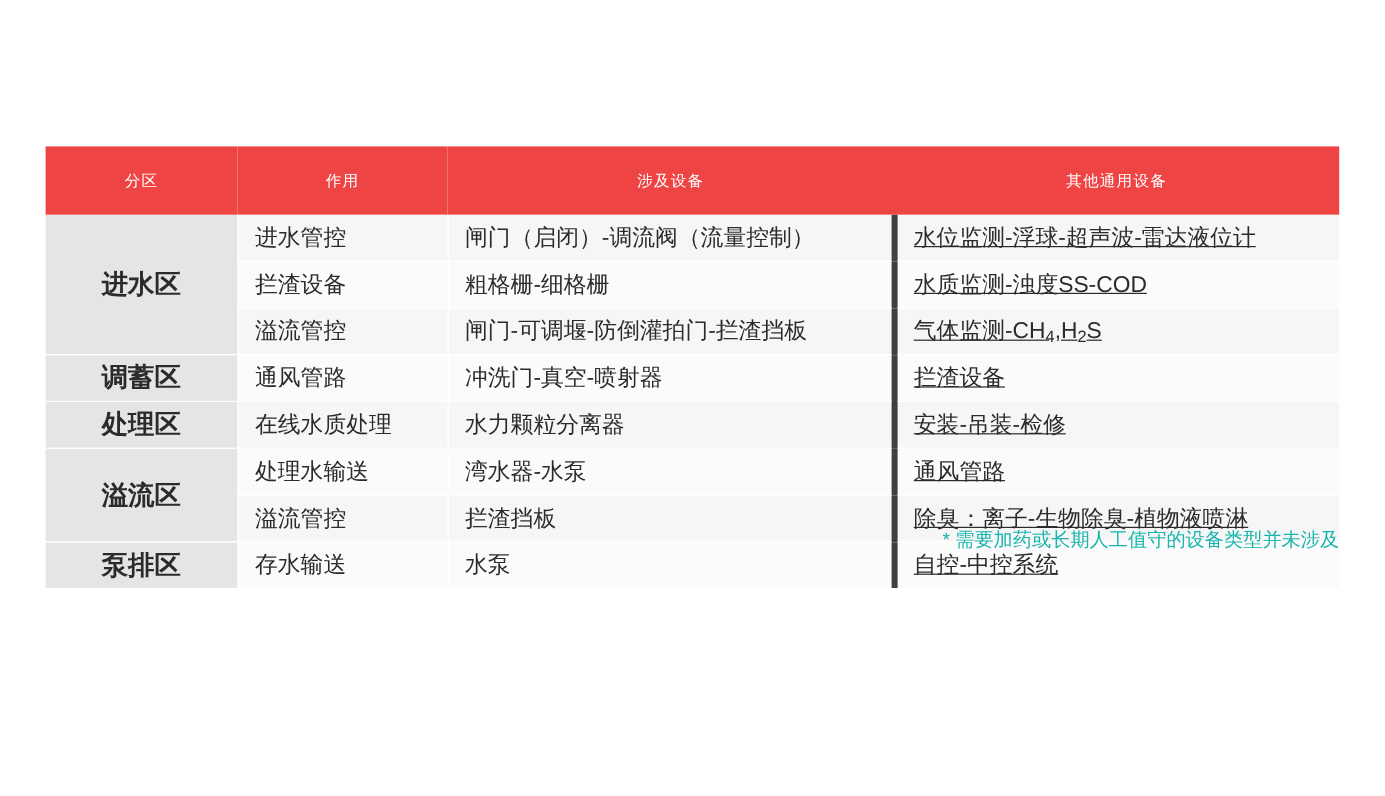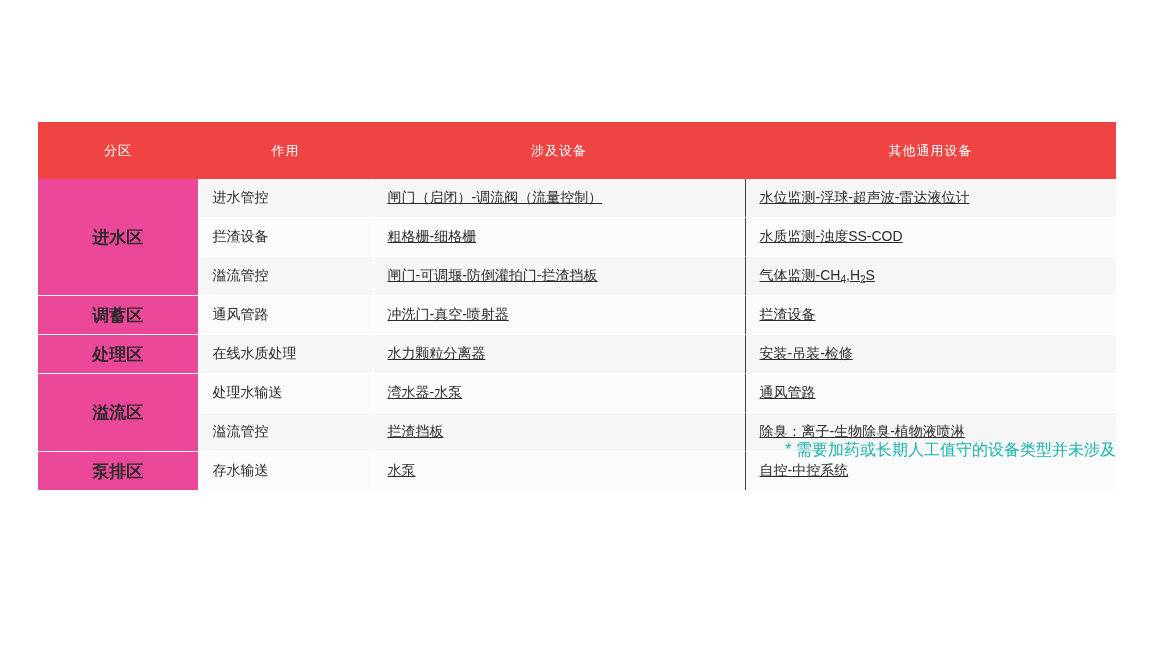--- a/index.html
+++ b/index.html
@@ -43,45 +43,44 @@
     color: #ffffff;
     font-size: 13px;
     font-weight: normal;
     height: 55px;
     text-align: center;
     vertical-align: middle;
     letter-spacing: 1px;
     border: none;
   }
   tbody td {
-    font-size: 14px;
+    font-size: 19px;
     height: 30px;
     padding: 4px 0 4px 14px;
     vertical-align: middle;
     border-bottom: 1px solid #ffffff;
     background: #ffffff;
     white-space: nowrap;
   }
   tbody td.zone {
-    background: #ec4899;
+    background: #e5e5e5;
     font-weight: bold;
     text-align: center;
     padding-left: 0;
-    font-size: 17px;
+    font-size: 22px;
     border-bottom: 1px solid #ffffff;
     border-right: 1px solid #ffffff;
   }
   tbody td.func {
     background: #f6f6f6;
     border-right: 1px solid #ffffff;
   }
   tbody td.dev {
     background: #f6f6f6;
-    border-right: 1px solid #404040;
-    text-decoration: underline;
+    border-right: 5px solid #404040;
   }
   tbody td.other {
     background: #f6f6f6;
     text-decoration: underline;
   }
   tbody tr.band-alt td.func,
   tbody tr.band-alt td.dev,
   tbody tr.band-alt td.other {
     background: #fbfbfb;
   }

